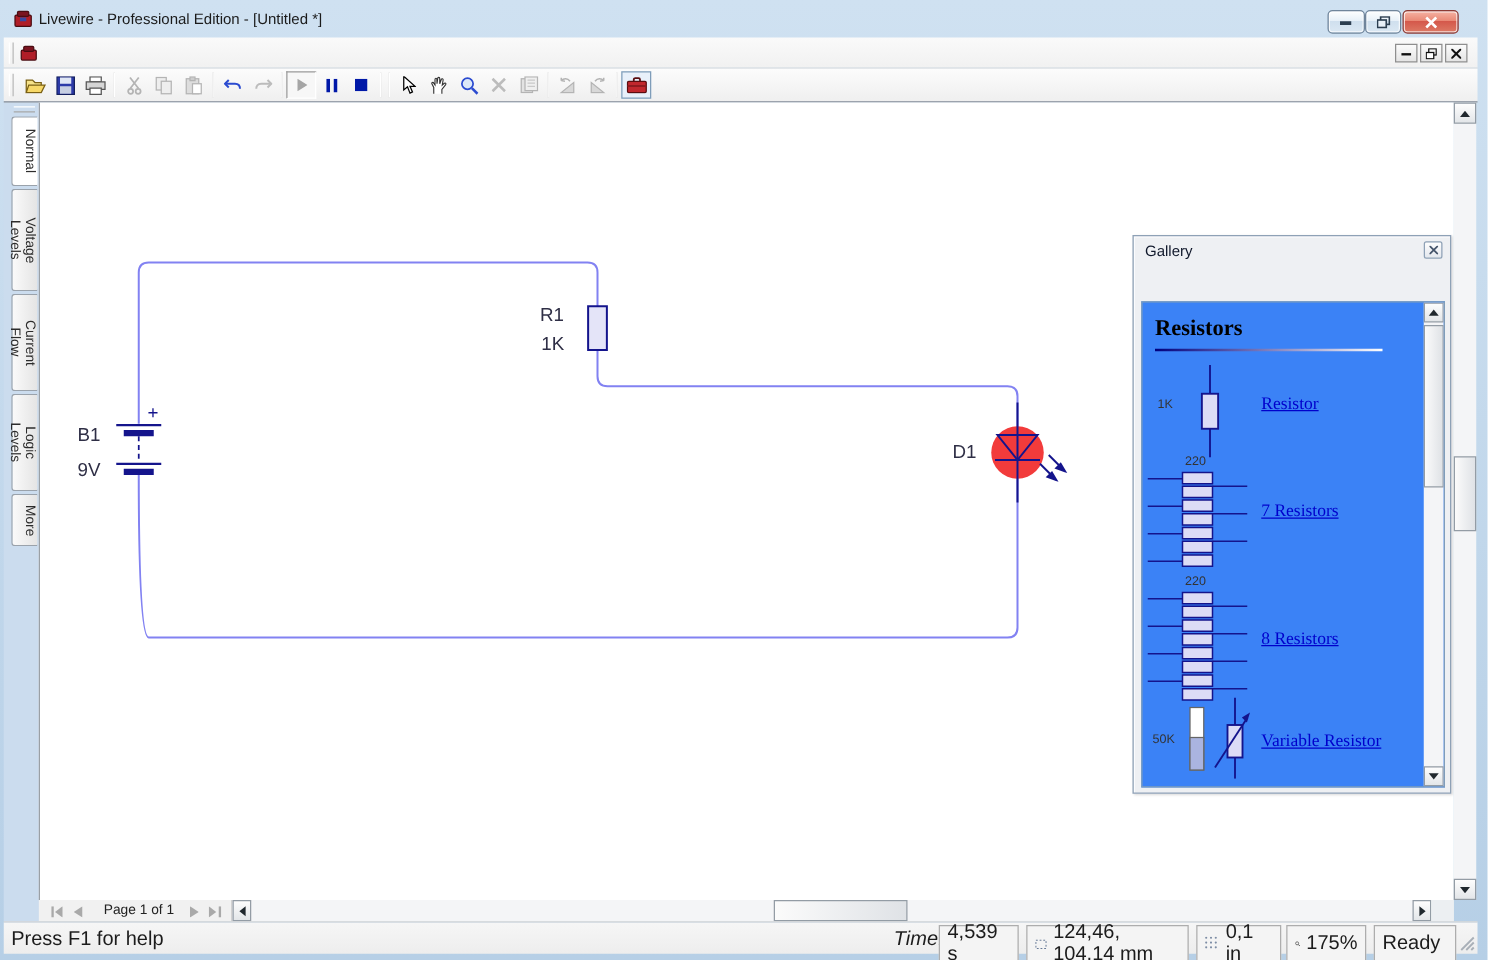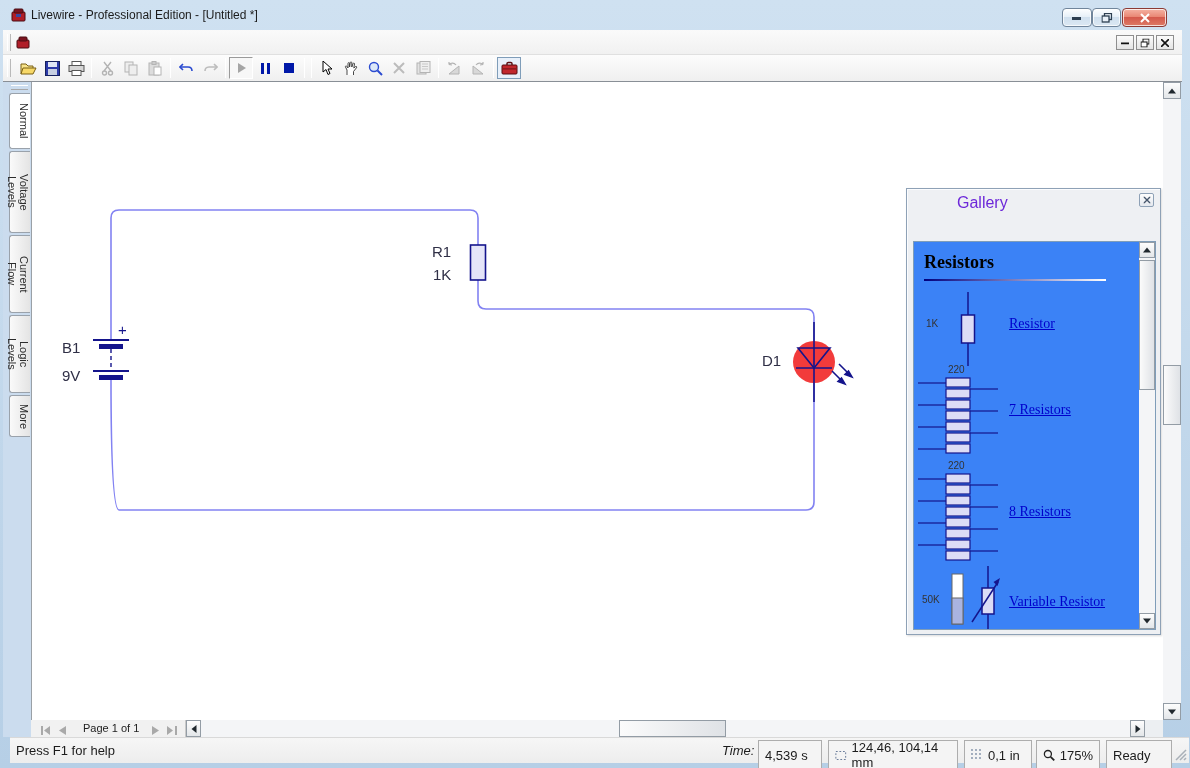--- a/index.html
+++ b/index.html
@@ -72,32 +72,32 @@
   
   .bottomrow { position:absolute; left:31px; top:720px; width:1132px; height:17px; background:#f1f1f1; }
   .pagenav { position:absolute; left:0; top:0; width:155px; height:17px; border-right:1px solid #c9c9c9; }
   .pn-btn { position:absolute; top:1px; width:14px; height:15px; }
   .pn-glyph { fill:#a9a9a9; }
   .pn-label { position:absolute; left:52px; top:2px; font-size:11px; color:#222; }
   .hscroll { position:absolute; left:155px; top:0; width:959px; height:17px; background:#f4f5f7; }
   .corner { position:absolute; left:1114px; top:0; width:18px; height:17px; background:#eceff2; }
 
   
-  .statusbar { position:absolute; left:10px; top:737px; width:1179px; height:26px;
-    background:linear-gradient(#f6f6f6,#ededed); border-top:1px solid #d9d9d9; font-size:13px; color:#1c1c1c; }
+  .statusbar { position:absolute; left:3px; top:737px; width:1179px; height:26px;
+    background:linear-gradient(#f6f6f6,#ededed); border-top:1px solid #d9d9d9; font-size:16px; color:#1c1c1c; }
   .sb-help { position:absolute; left:6px; top:5px; }
   .sb-time-label { position:absolute; left:712px; top:5px;font-style:italic; }
   .sb-box { position:absolute; top:2px; height:30px; border:1px solid #adadad; background:#f4f4f4;
     display:flex; align-items:center; padding:0 6px; gap:5px; }
   .sb-grip { position:absolute; right:2px; bottom:2px; }
 
   
   .gallery { position:absolute; left:874px; top:106px; width:255px; height:447px;
     background:#eef0f3; border:1px solid #8ea1b6; box-shadow:inset 1px 1px 0 #fbfcfe, 1px 1px 2px rgba(0,0,0,.15); }
-  .g-title { position:absolute; left:9px; top:5px; font-size:16px; color:#6d28d9;margin-left:41px; }
+  .g-title { position:absolute; left:9px; top:5px; font-size:12px; color:#0f172a; }
   .g-close { position:absolute; right:6px; top:4px; width:15px; height:14px; border:1px solid #8ea1b6;
     background:linear-gradient(#fdfdfd,#e4e8ee); border-radius:2px; }
   .g-close svg { position:absolute; left:50%; top:50%; transform:translate(-50%,-50%); }
   .g-combo { position:absolute; left:6px; top:26px; width:243px; height:21px; background:#fff;
     border:1px solid #7f9db9; display:flex; align-items:center; }
   .g-combo-text { font-size:11px; color:#111; margin-left:5px; }
   .g-combo-btn { position:absolute; right:1px; top:1px; width:18px; height:17px;
     background:linear-gradient(#fdfdfd,#dde1e6); border:1px solid #96a0aa; }
   .g-list { position:absolute; left:6px; top:52px; width:243px; height:389px; background:#3b82f6;
     border:1px solid #7f9db9; overflow:hidden; }
@@ -414,21 +414,21 @@
                   <rect x="28" y="35" width="24" height="9"></rect>
                 <rect x="28" y="46" width="24" height="9"></rect>
                   <rect x="28" y="57" width="24" height="9"></rect>
                 <rect x="28" y="68" width="24" height="9"></rect>
                   <rect x="28" y="79" width="24" height="9"></rect>
               </g>
             </svg>
             <a class="g-link" style="top:44px">8 Resistors</a>
           </div>
 
-          <div class="g-row" style="top:324px;height:65px">
+          <div class="g-row" style="top:316px;height:65px">
             <span class="g-vallabel" style="left:8px;top:28px">50K</span>
             <svg style="position:absolute;left:30px;top:0" width="60" height="65" viewBox="0 0 60 65">
               <rect x="8" y="8" width="11" height="50" fill="#fff" stroke="#666"></rect>
               <rect x="8" y="32" width="11" height="26" fill="#aab4e0" stroke="#666"></rect>
               <line x1="44" y1="0" x2="44" y2="65" stroke="#14148c" stroke-width="1.5"></line>
               <rect x="38" y="22" width="12" height="26" fill="#dcdcf6" stroke="#14148c" stroke-width="1.5"></rect>
               <line x1="28" y1="56" x2="54" y2="16" stroke="#14148c" stroke-width="1.5"></line>
               <path d="M56,12 L49.5,16 L53.5,20 Z" fill="#14148c"></path>
             </svg>
             <a class="g-link" style="top:28px">Variable Resistor</a>

